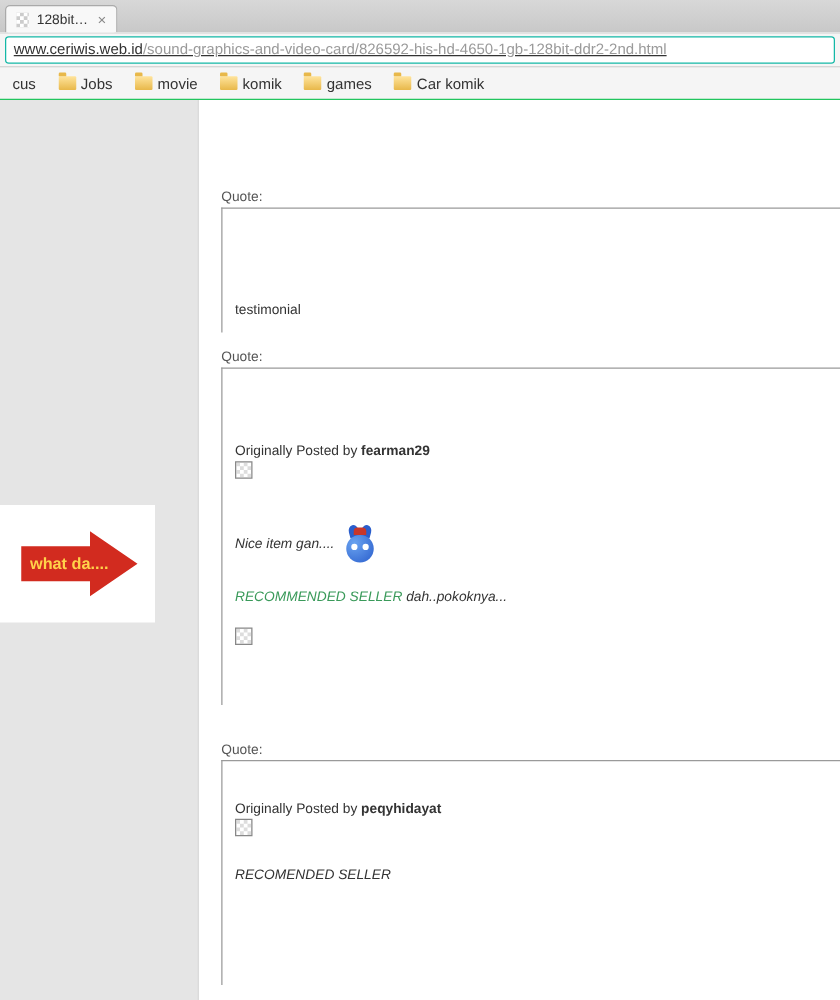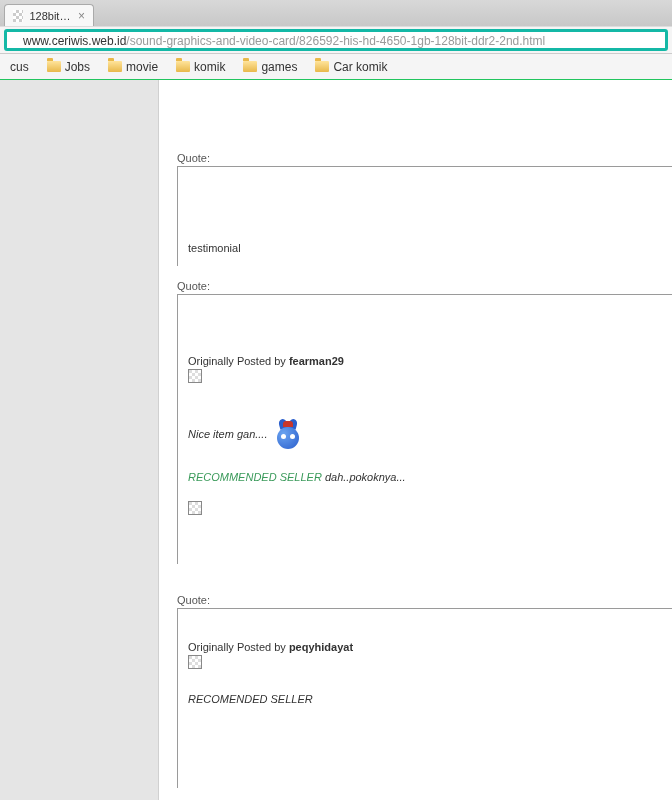--- a/index.html
+++ b/index.html
@@ -44,27 +44,28 @@
     background: #f5f5f5;
     border-top: 1px solid #ddd;
     border-bottom: 1px solid #ccc;
     display: flex;
     align-items: center;
     padding: 0 4px;
   }
   .url-input {
     flex: 1;
     height: 22px;
-    border: 3px solid #14b8a6;
+    border: 1px solid #14b8a6;
     border-radius: 3px;
-    padding: 2px 16px;
+    padding: 2px 6px;
     font-size: 12px;
     color: #333;
     background: #fff;
     font-family: inherit;
+    text-decoration: underline;
   }
   .url-path { color: #9a9a9a; }
   .bookmarks-bar {
     height: 26px;
     background: #f5f5f5;
     border-bottom: 1px solid #22c55e;
     display: flex;
     align-items: center;
     padding-left: 4px;
     gap: 6px;
@@ -259,20 +260,26 @@
     <span>games</span>
   </div>
   <div class="bookmark-item">
     <span class="folder-icon"></span>
     <span>Car komik</span>
   </div>
 </div>
 
 <div class="page-viewport">
 
+  <div class="sticker">
+    <svg viewBox="0 0 100 60">
+      <polygon points="5,16 60,16 60,4 98,30 60,56 60,44 5,44" fill="#d22b1f"></polygon>
+      <text x="12" y="34" font-family="Arial" font-size="13" font-weight="bold" fill="#ffd34a">what da....</text>
+    </svg>
+  </div>
 
   <div class="content-column">
     <div class="content-inner">
 
 
       <div class="gap1"></div>
 
       <div class="quote-header">Quote:</div>
       <div class="quote-box box1">
         <span>testimonial</span>

